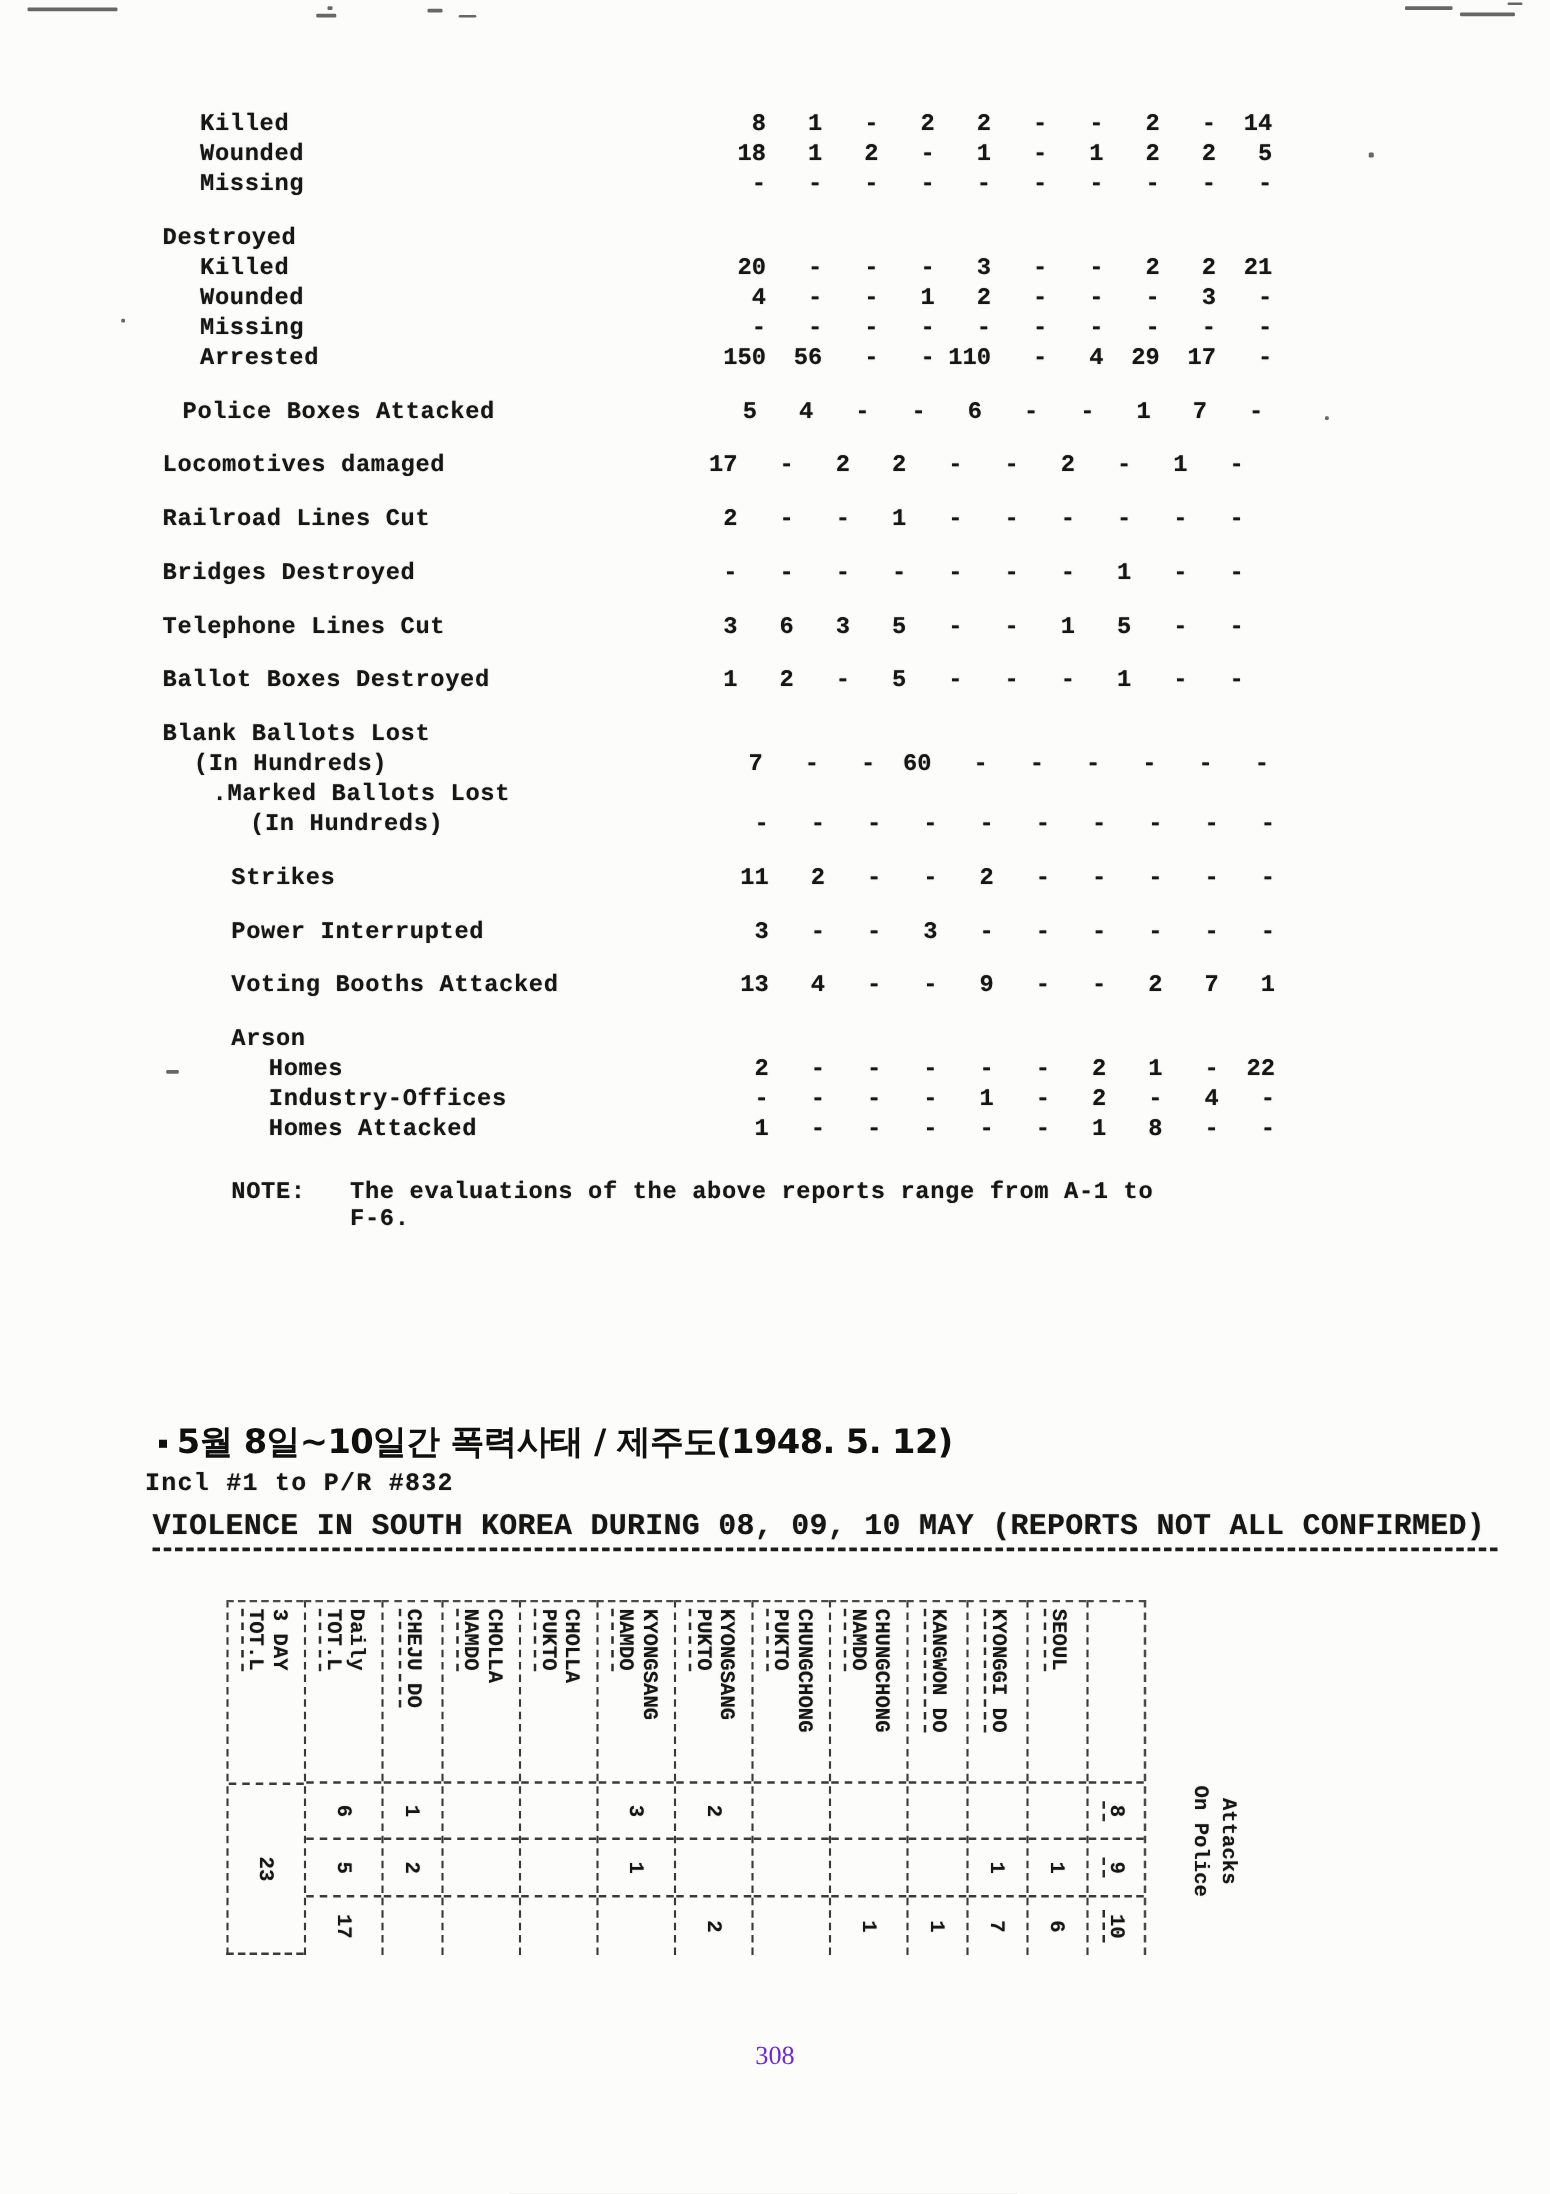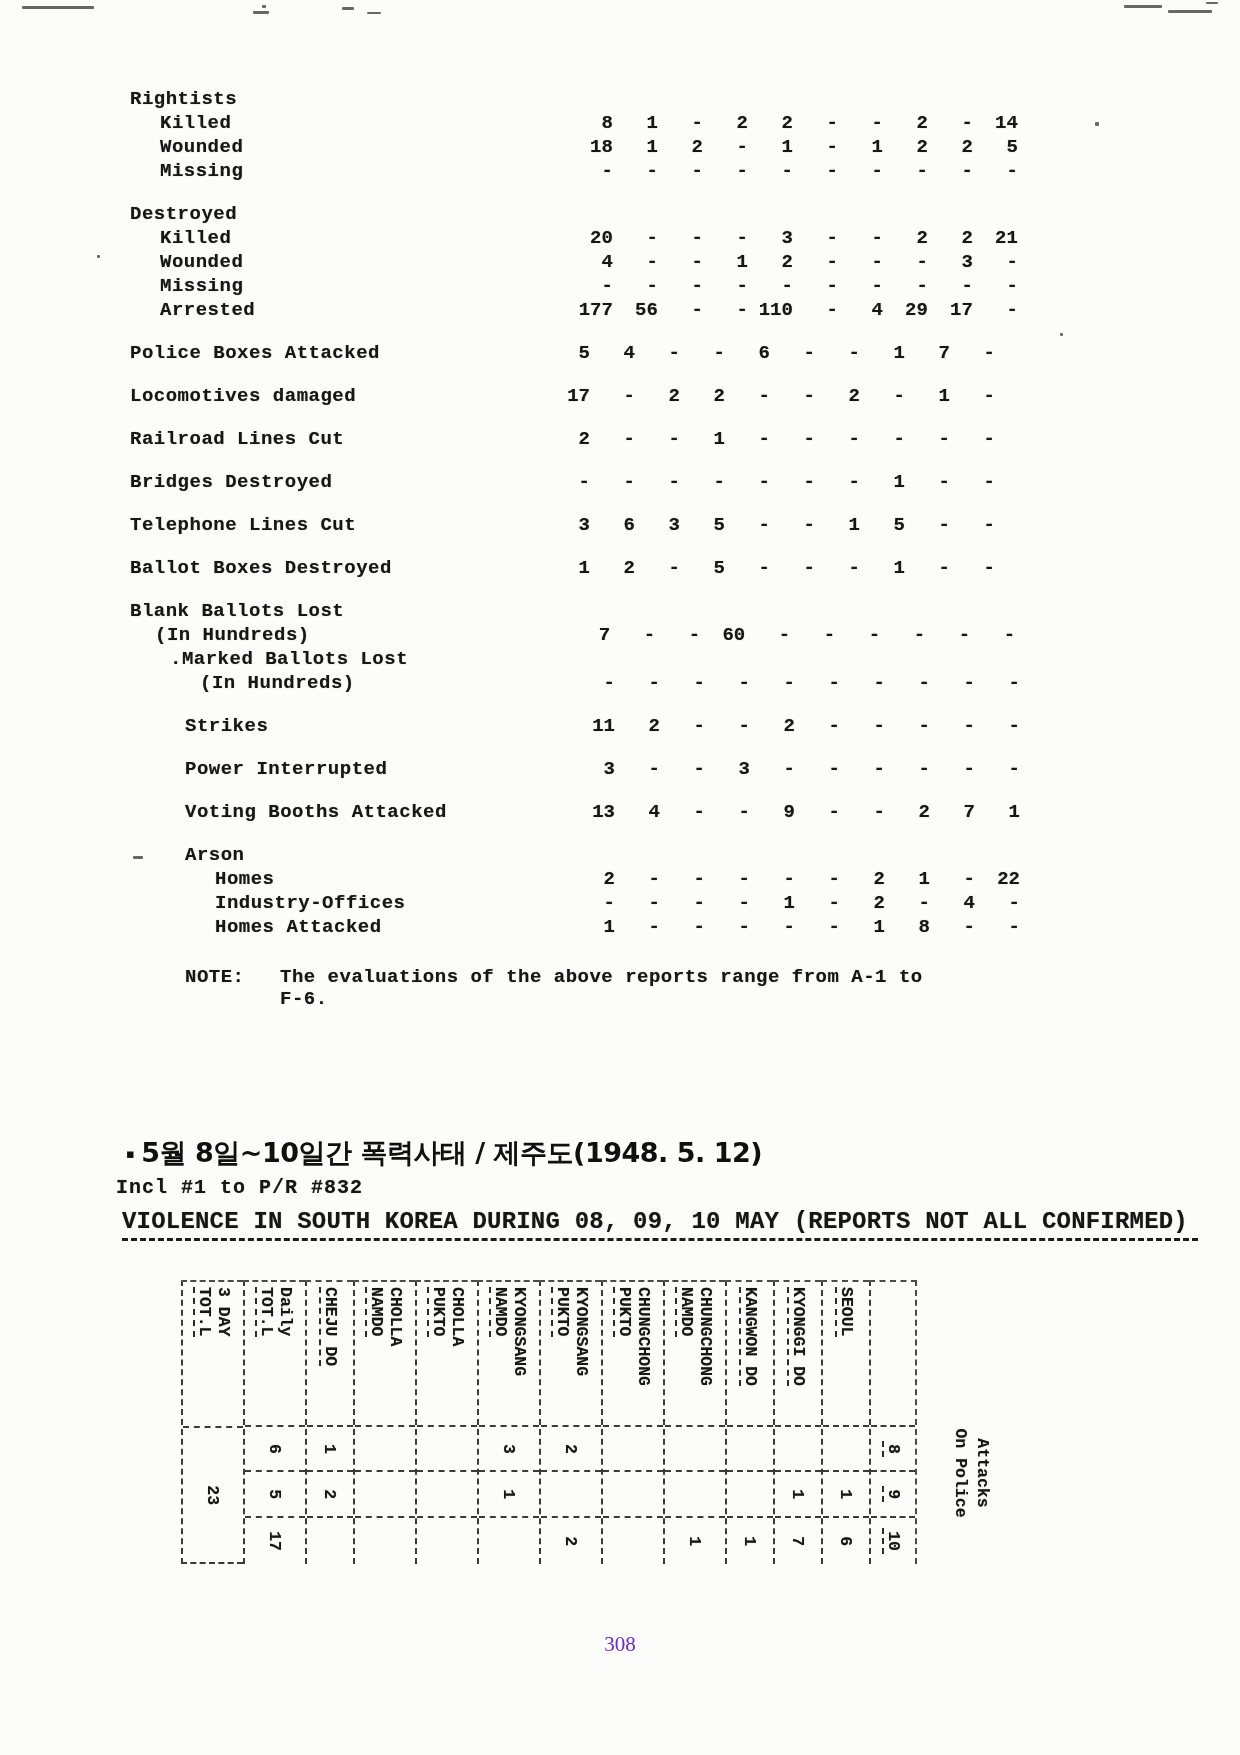--- a/index.html
+++ b/index.html
@@ -72,24 +72,20 @@
   <div class="artifact" style="left:1124px;top:5px;width:38px;height:3px;"></div>
   <div class="artifact" style="left:1168px;top:10px;width:44px;height:3px;"></div>
   <div class="artifact" style="left:1206px;top:2px;width:12px;height:2px;"></div>
   <div class="artifact" style="left:133px;top:856px;width:10px;height:3px;"></div>
   <div class="artifact" style="left:1095px;top:122px;width:4px;height:4px;"></div>
   <div class="artifact" style="left:97px;top:255px;width:3px;height:3px;"></div>
   <div class="artifact" style="left:1060px;top:333px;width:3px;height:3px;"></div>
 
   <div class="stats tw">
 
-    <div class="srow">
-        <div class="slbl" style="padding-left: 0px;">Rightists</div>
-        <div class="svals"></div>
-      </div>
       <div class="srow">
         <div class="slbl" style="padding-left: 30px;">Killed</div>
         <div class="svals">
           <span class="vc">8</span>
           <span class="vc">1</span>
           <span class="vc">-</span>
           <span class="vc">2</span>
           <span class="vc">2</span>
           <span class="vc">-</span>
           <span class="vc">-</span>
@@ -173,34 +169,34 @@
           <span class="vc">-</span>
           <span class="vc">-</span>
           <span class="vc">-</span>
           <span class="vc">-</span>
           <span class="vc">-</span>
         </div>
       </div>
       <div class="srow">
         <div class="slbl" style="padding-left: 30px;">Arrested</div>
         <div class="svals">
-          <span class="vc">177</span>
+          <span class="vc">150</span>
           <span class="vc">56</span>
           <span class="vc">-</span>
           <span class="vc">-</span>
           <span class="vc">110</span>
           <span class="vc">-</span>
           <span class="vc">4</span>
           <span class="vc">29</span>
           <span class="vc">17</span>
           <span class="vc">-</span>
         </div>
       </div>
       <div class="srow gap">
-        <div class="slbl" style="padding-left: 0px;">Police Boxes Attacked</div>
+        <div class="slbl" style="padding-left: 0px; margin-left: 16px;">Police Boxes Attacked</div>
         <div class="svals">
           <span class="vc">5</span>
           <span class="vc">4</span>
           <span class="vc">-</span>
           <span class="vc">-</span>
           <span class="vc">6</span>
           <span class="vc">-</span>
           <span class="vc">-</span>
           <span class="vc">1</span>
           <span class="vc">7</span>

